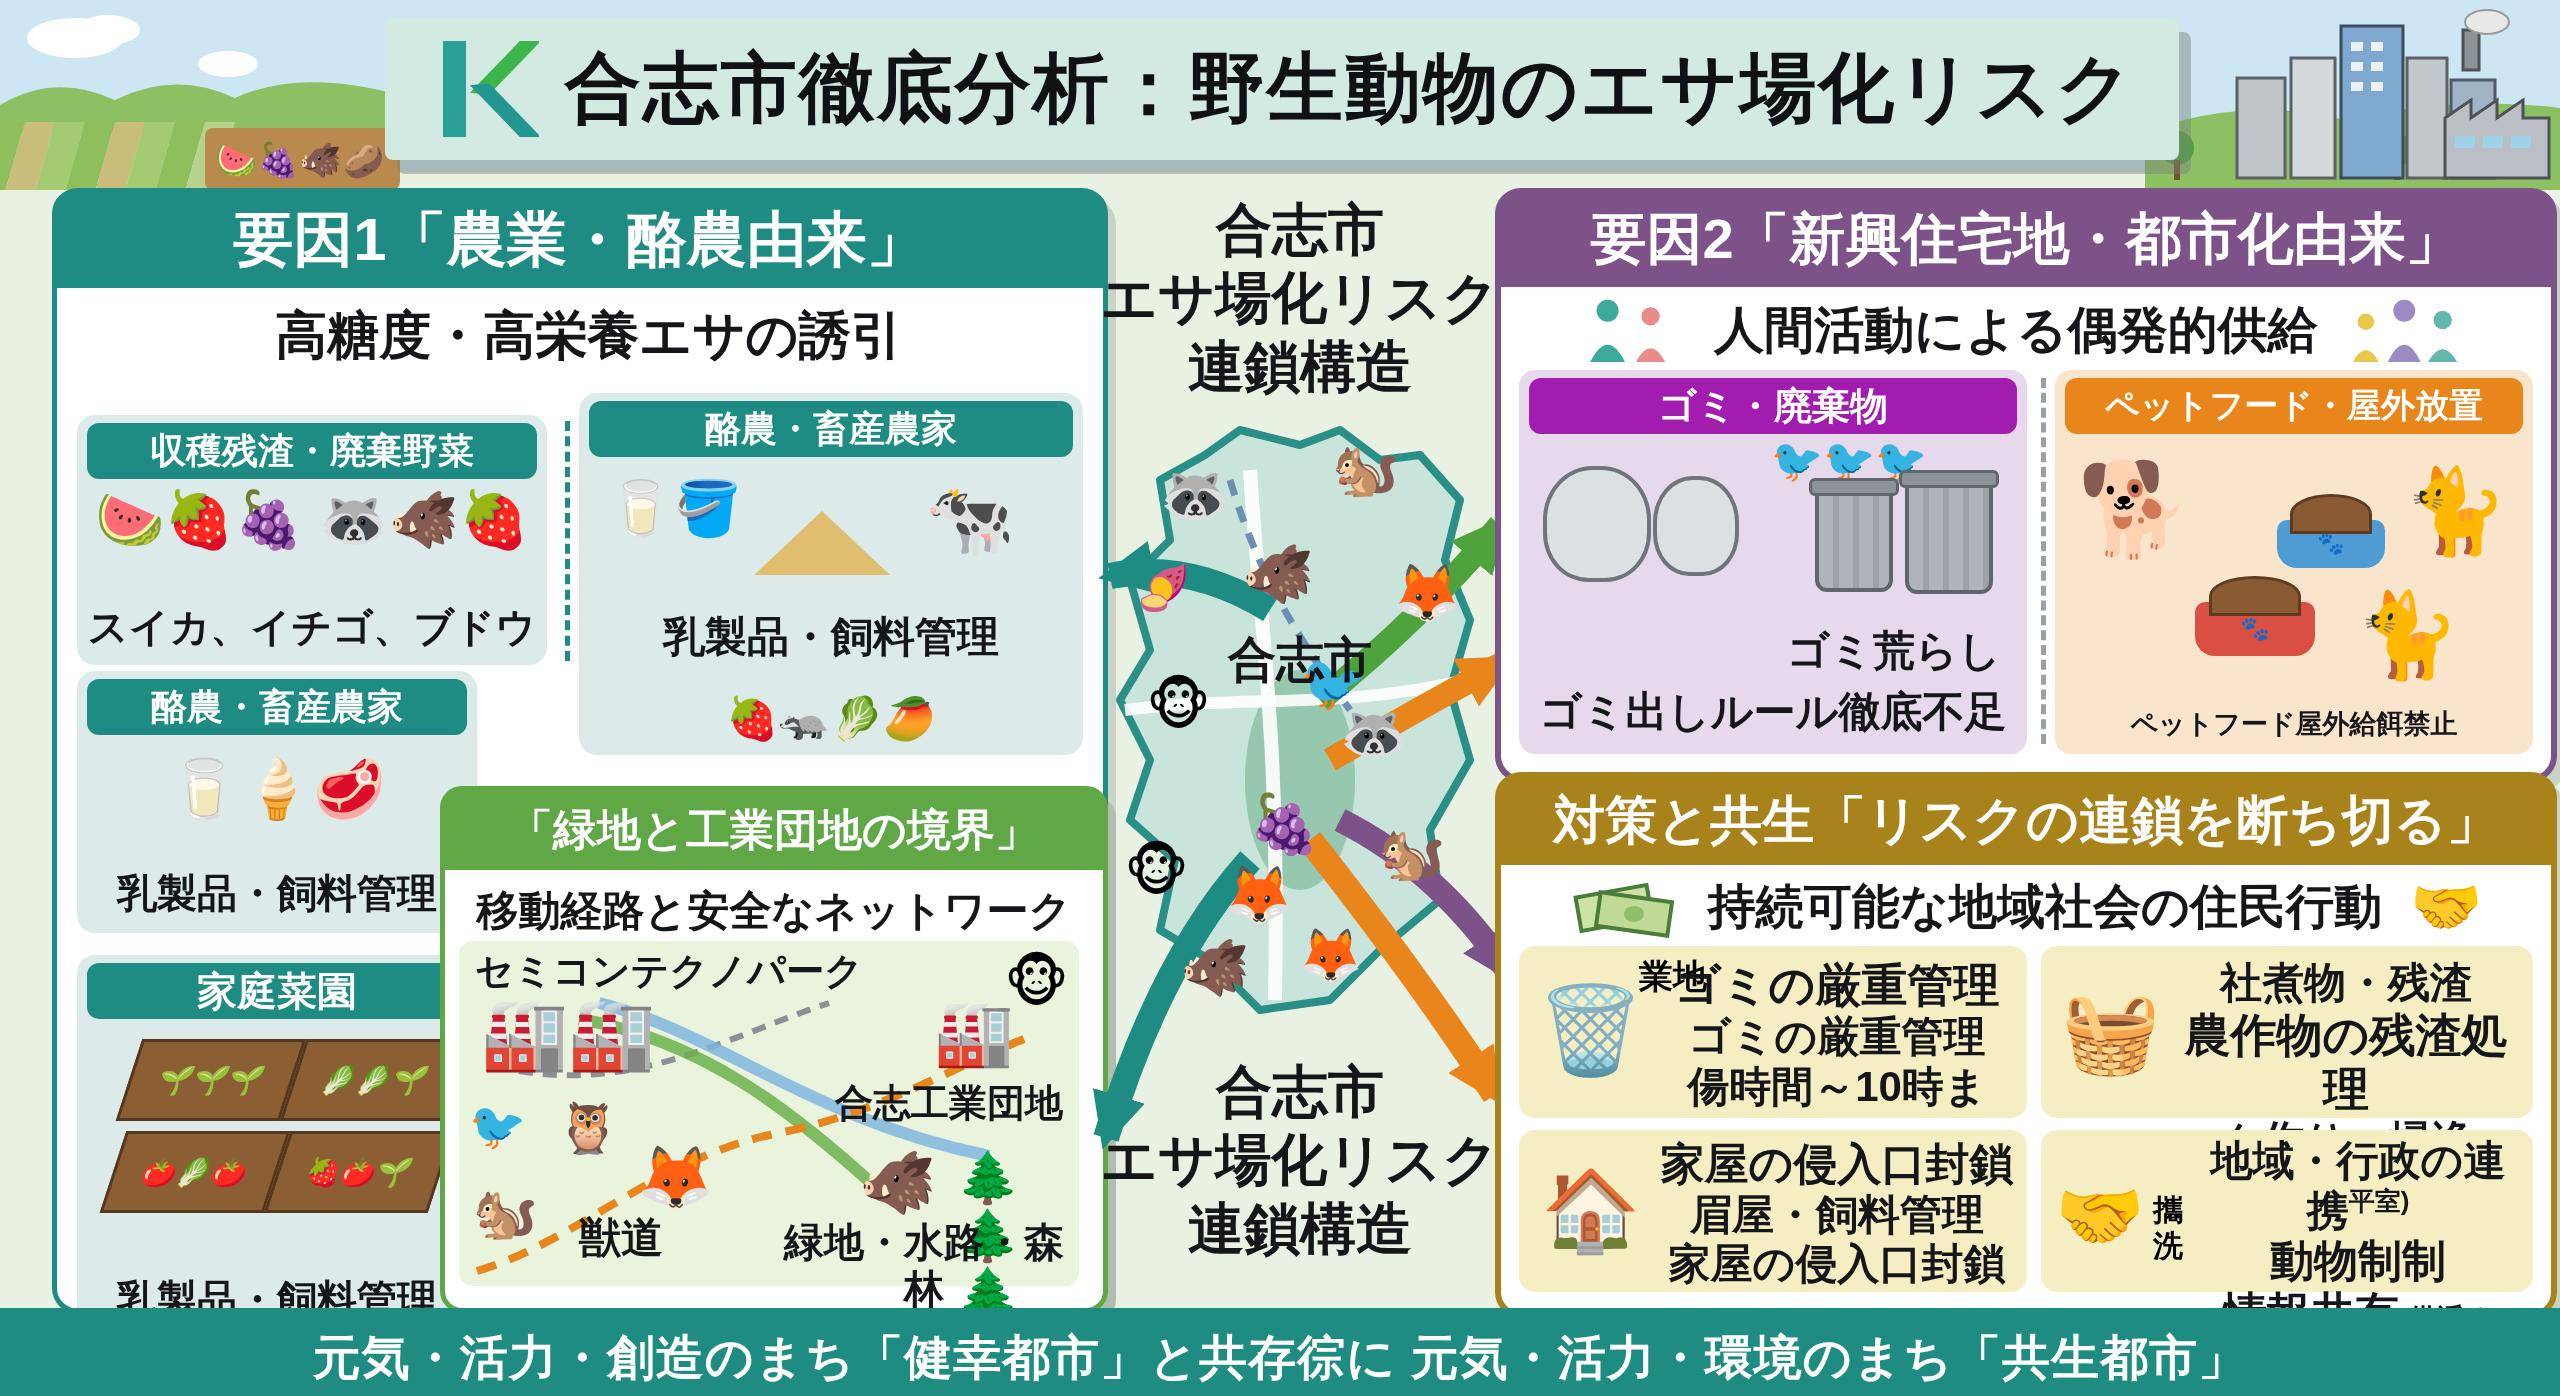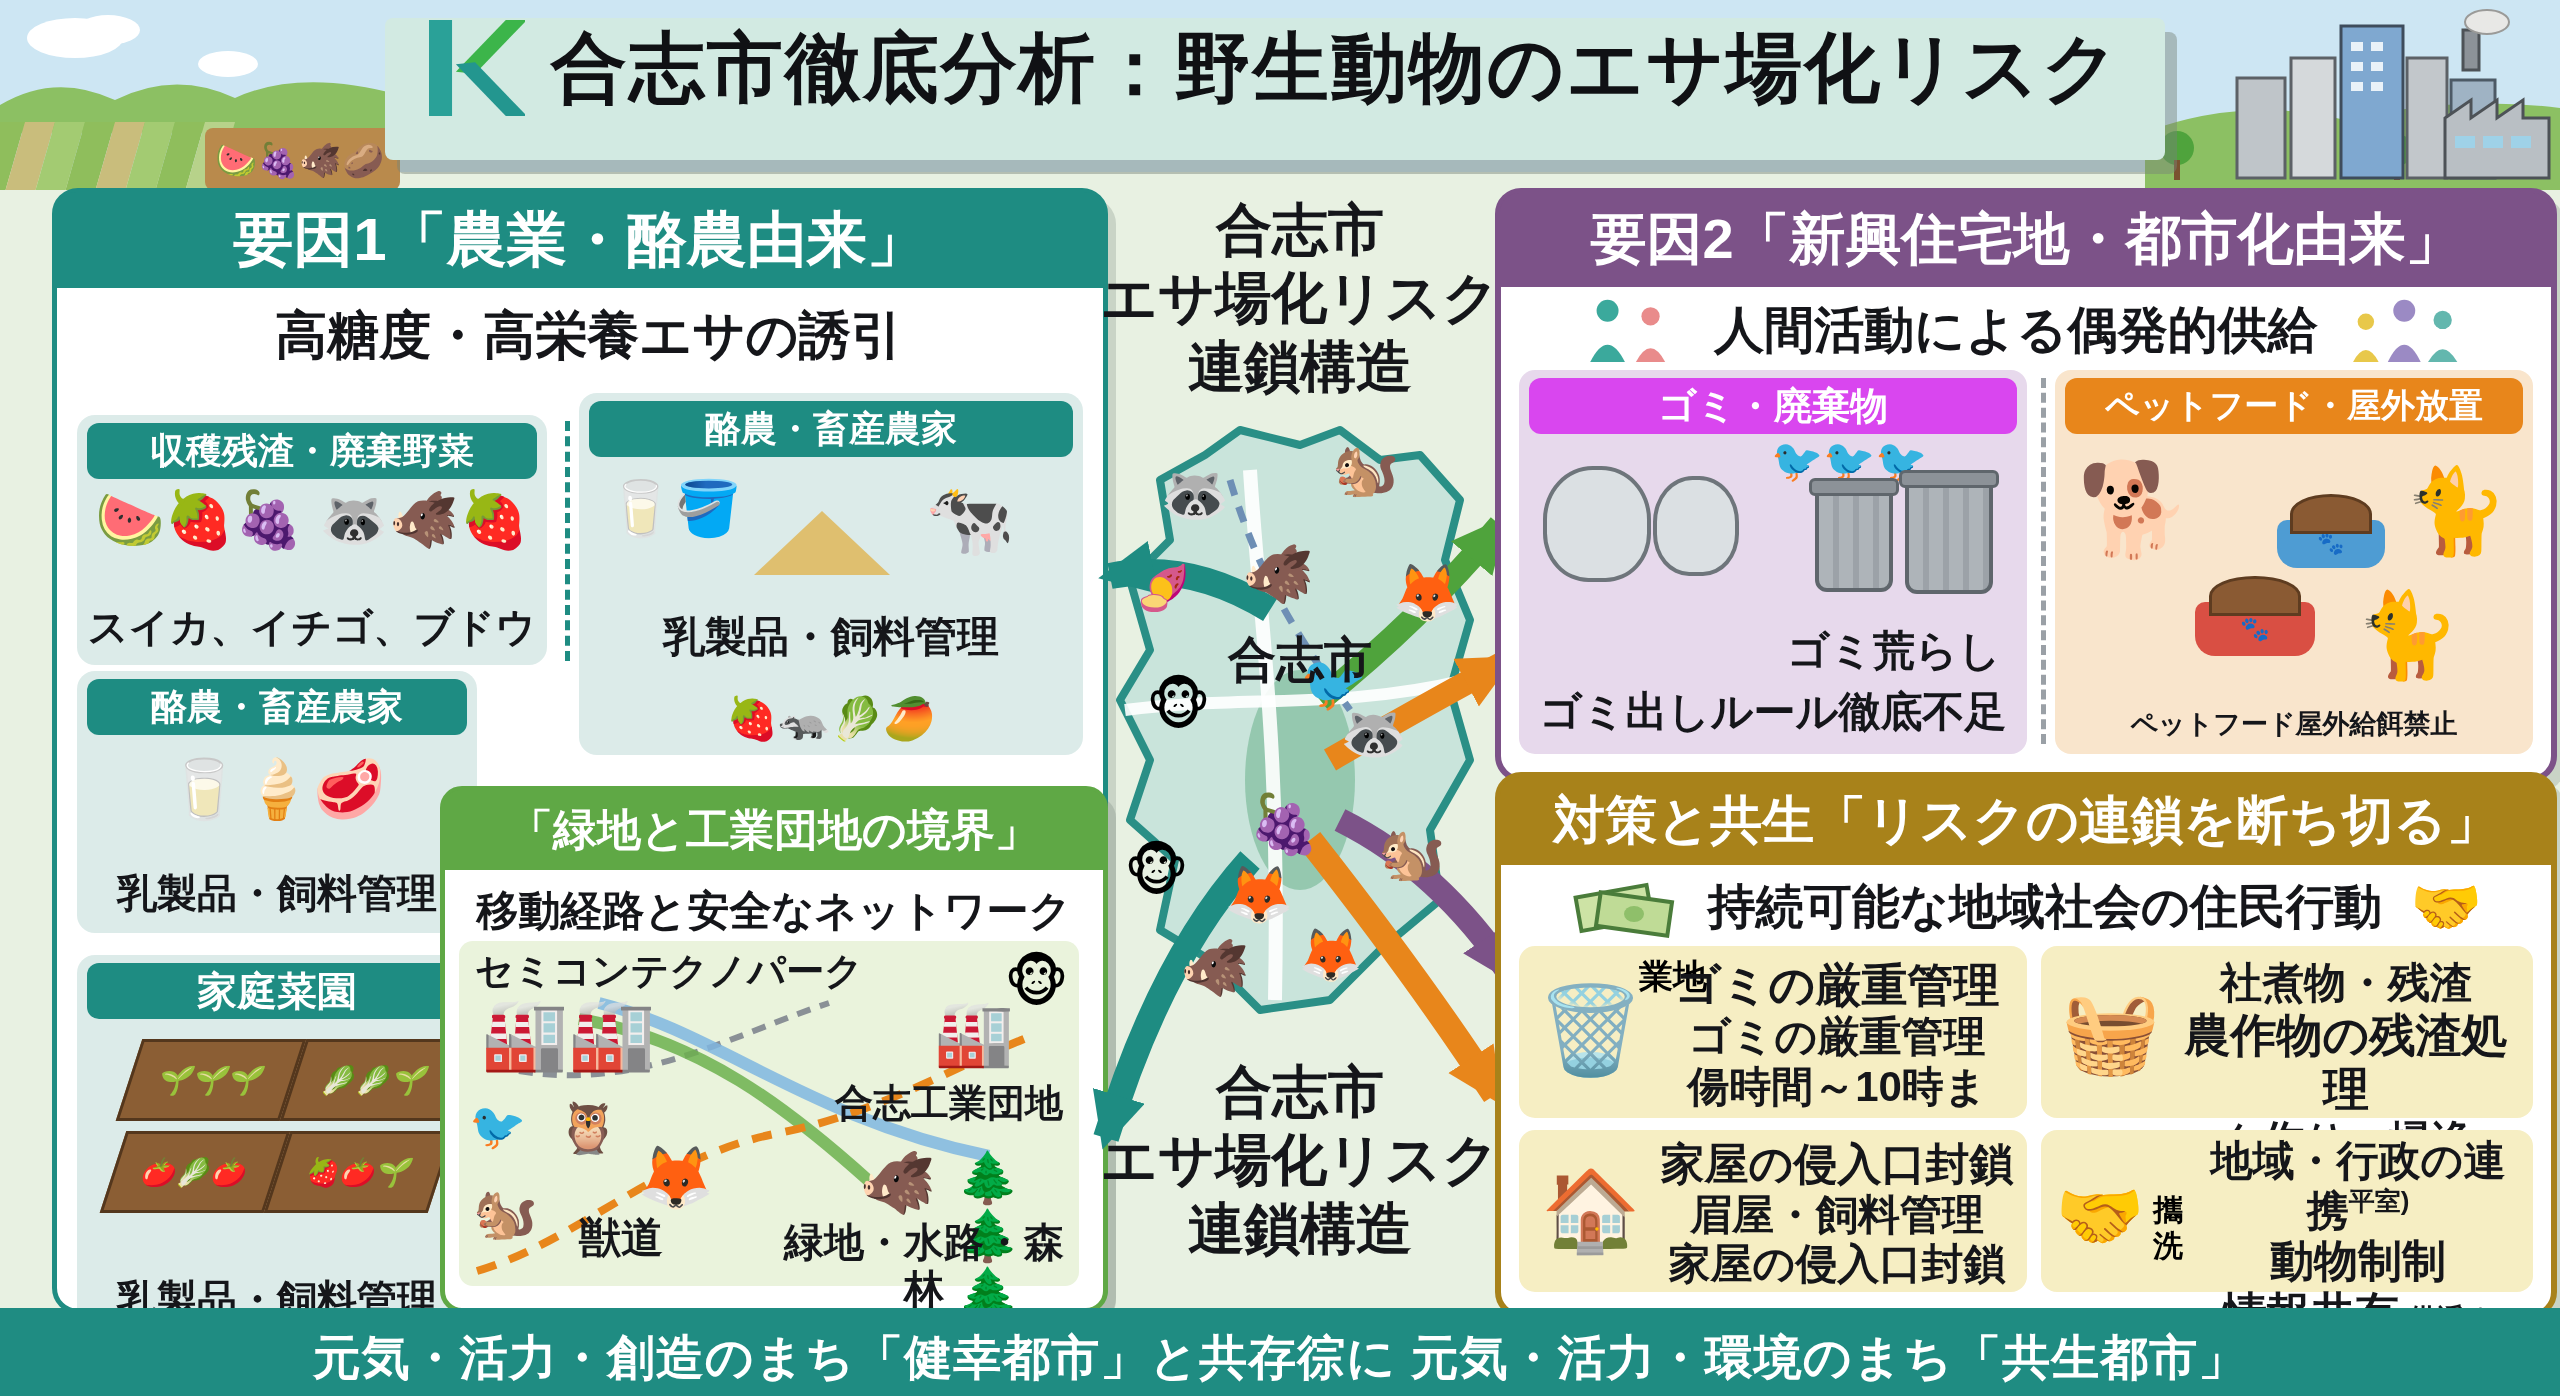--- a/index.html
+++ b/index.html
@@ -69,21 +69,21 @@
     <rect x="262" y="58" width="40" height="120" fill="#C2C7CB" stroke="#5c6166" stroke-width="3"></rect>
     <rect x="306" y="80" width="44" height="98" fill="#9FB3C4" stroke="#4d5a66" stroke-width="3"></rect>
     <rect x="318" y="30" width="16" height="40" fill="#8C9298" stroke="#4d5257" stroke-width="3"></rect>
     <ellipse cx="342" cy="22" rx="22" ry="12" fill="#e8e8e6" stroke="#9a9a98" stroke-width="2"></ellipse>
     <polygon points="300,178 300,118 326,100 326,118 352,100 352,118 378,100 378,118 404,118 404,178" fill="#B9BfC4" stroke="#4d5257" stroke-width="3"></polygon>
     <rect x="310" y="136" width="20" height="12" fill="#9fd2e8"></rect>
       <rect x="338" y="136" width="20" height="12" fill="#9fd2e8"></rect>
       <rect x="366" y="136" width="20" height="12" fill="#9fd2e8"></rect>
   </svg>
 
-  <div class="abs" style="left:385px;top:18px;width:1780px;height:142px;background:#D2EAE2;border-radius:8px;box-shadow:12px 14px 0 rgba(120,130,120,.45);display:flex;align-items:flex-start;justify-content:center;gap:26px;">
+  <div class="abs" style="left:385px;top:18px;width:1780px;height:142px;background:#D2EAE2;border-radius:8px;box-shadow:12px 14px 0 rgba(120,130,120,.45);display:flex;align-items:center;justify-content:center;gap:26px;padding-left:14px;">
     <svg width="96" height="100" viewBox="0 0 100 100">
       <rect x="0" y="0" width="24" height="100" fill="#2AA198"></rect>
       <polygon points="28,54 80,0 102,0 48,56" fill="#3CB54A"></polygon>
       <polygon points="28,46 48,44 102,100 80,100" fill="#23968f"></polygon>
     </svg>
     <div style="font-size:76px;font-weight:800;color:#101114;letter-spacing:2px;white-space:nowrap;">合志市徹底分析：野生動物のエサ場化リスク</div>
   </div>
 
   <div class="panel" style="left:52px;top:188px;width:1046px;height:1116px;border:5px solid #1E8C82;border-radius:26px;">
     <div class="phead" style="height:96px;background:#1E8C82;border-radius:20px 20px 0 0;font-size:60px;">
@@ -242,21 +242,21 @@
         <circle cx="20" cy="26" r="9" fill="#E8C84A"></circle>
           <path d="M6,70 Q20,44 34,70 Z" fill="#E8C84A"></path>
         <circle cx="62" cy="14" r="12" fill="#9B8AC4"></circle>
           <path d="M44,70 Q62,32 80,70 Z" fill="#9B8AC4"></path>
         <circle cx="104" cy="24" r="10" fill="#63B7AE"></circle>
           <path d="M88,70 Q104,42 120,70 Z" fill="#63B7AE"></path>
       </svg>
     </div>
 
     <div class="subbox" style="left:18px;top:176px;width:508px;height:384px;background:#E7D9EC;border-radius:16px;">
-      <div class="sbhead" style="background:#d946ef;font-size:38px;">
+      <div class="sbhead" style="background:#a21caf;font-size:38px;">
         <span>ゴミ・廃棄物</span>
       </div>
       <div class="bag" style="left:24px;top:96px;width:100px;height:108px;"></div>
       <div class="bag" style="left:134px;top:106px;width:78px;height:92px;"></div>
       <span class="abs" style="left:252px;top:66px;font-size:42px;">🐦🐦🐦</span>
       <div class="can" style="left:296px;top:118px;width:70px;height:96px;">
           <div class="lid"></div>
         </div>
       <div class="can" style="left:386px;top:110px;width:80px;height:106px;">
           <div class="lid"></div>

